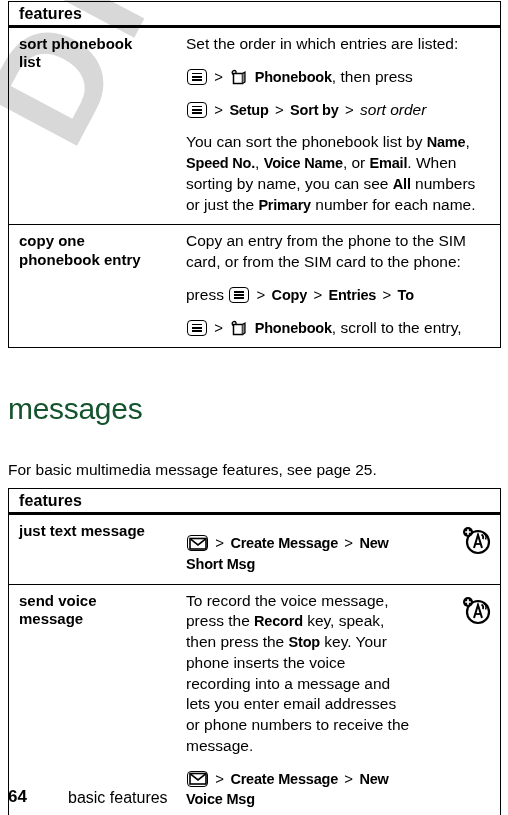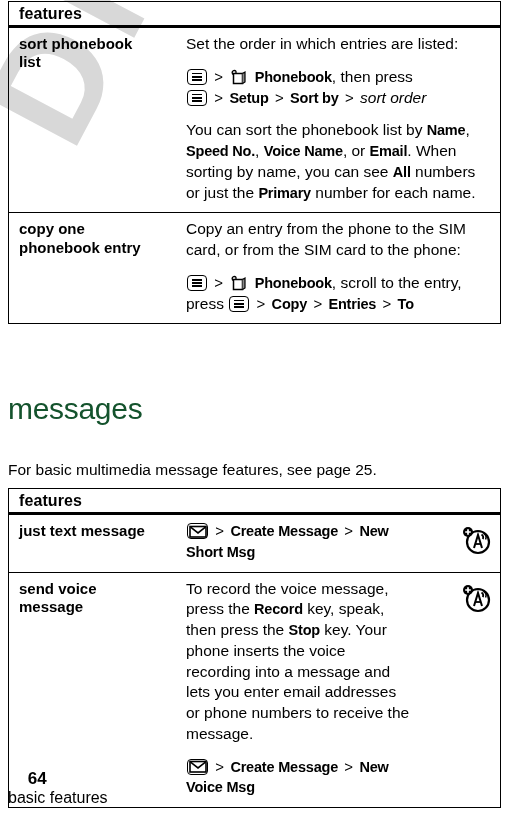--- a/index.html
+++ b/index.html
@@ -102,21 +102,21 @@
     width: 46px;
     box-sizing: border-box;
     padding-top: 10px;
     display: flex;
     justify-content: center;
     align-items: flex-start;
   }
 
   .desc-p { margin: 0 0 0 0; }
   .desc-p + .desc-p { margin-top: 12px; }
-  .desc-line { display: block; }
+  .desc-line { display: block; margin-top: 12px; }
 
   .b { font-weight: bold; font-size: 14.5px; letter-spacing: -0.2px; }
   .i { font-style: italic; }
   .gt { font-size: 15px; padding: 0 2px; }
 
   
   .icon-menu {
     display: inline-block;
     vertical-align: -3px;
     width: 20px;
@@ -183,22 +183,21 @@
     font-size: 15.5px;
     color: #000;
   }
 
   
   #footer {
     position: absolute;
     left: 8px;
     bottom: 8px;
     display: flex;
-    align-items: center;
-    flex-direction: column;
+    align-items: flex-end;
   }
   #footer .pagenum {
     font-weight: bold;
     font-size: 17px;
     width: 60px;
   }
   #footer .ftitle {
     font-size: 16px;
   }
 </style>
@@ -244,39 +243,39 @@
         </p>
         <p class="desc-p"><span>You can sort the phonebook list by </span><span class="b">Name</span><span>, </span><span class="b">Speed No.</span><span>, </span><span class="b">Voice Name</span><span>, or </span><span class="b">Email</span><span>. When sorting by name, you can see </span><span class="b">All</span><span> numbers or just the </span><span class="b">Primary</span><span> number for each name.</span></p>
       </div>
     </div>
     <div class="trow">
       <div class="cell-feature">copy one phonebook entry</div>
       <div class="cell-desc">
         <p class="desc-p">Copy an entry from the phone to the SIM card, or from the SIM card to the phone:</p>
         <p class="desc-p">
           <span class="desc-line">
+            <span>press </span><span class="icon-menu"><i></i><i></i><i></i></span>
+            <span class="gt">&gt;</span>
+            <span class="b">Copy</span>
+            <span class="gt">&gt;</span>
+            <span class="b">Entries</span>
+            <span class="gt">&gt;</span>
+            <span class="b">To</span>
+          </span>
+          <span class="desc-line">
             <span class="icon-menu"><i></i><i></i><i></i></span>
             <span class="gt">&gt;</span>
             <span class="icon-phonebook">
               <svg width="18" height="17" viewBox="0 0 18 17">
                 <path d="M3.5 14.5 L3.5 4.5 L12.5 4.5 L12.5 14.5 Z" fill="#fff" stroke="#000" stroke-width="1.5"></path>
                 <path d="M12.5 4.5 L15 3 L15 13 L12.5 14.5" fill="#888" stroke="#000" stroke-width="1.2"></path>
                 <path d="M3.5 5.5 C1.8 5.0 1.6 2.2 3.6 1.6 C5.6 1.0 6.8 3.0 5.6 4.0" fill="none" stroke="#000" stroke-width="1.4"></path>
               </svg>
             </span>
             <span class="b">Phonebook</span><span>, scroll to the entry,</span>
-          </span>
-          <span class="desc-line">
-            <span>press </span><span class="icon-menu"><i></i><i></i><i></i></span>
-            <span class="gt">&gt;</span>
-            <span class="b">Copy</span>
-            <span class="gt">&gt;</span>
-            <span class="b">Entries</span>
-            <span class="gt">&gt;</span>
-            <span class="b">To</span>
           </span>
         </p>
       </div>
     </div>
   </div>
 
   <div id="section-messages">messages</div>
   <div id="intro-messages">For basic multimedia message features, see page 25.</div>
 
   <div class="ftable" id="table-messages">

